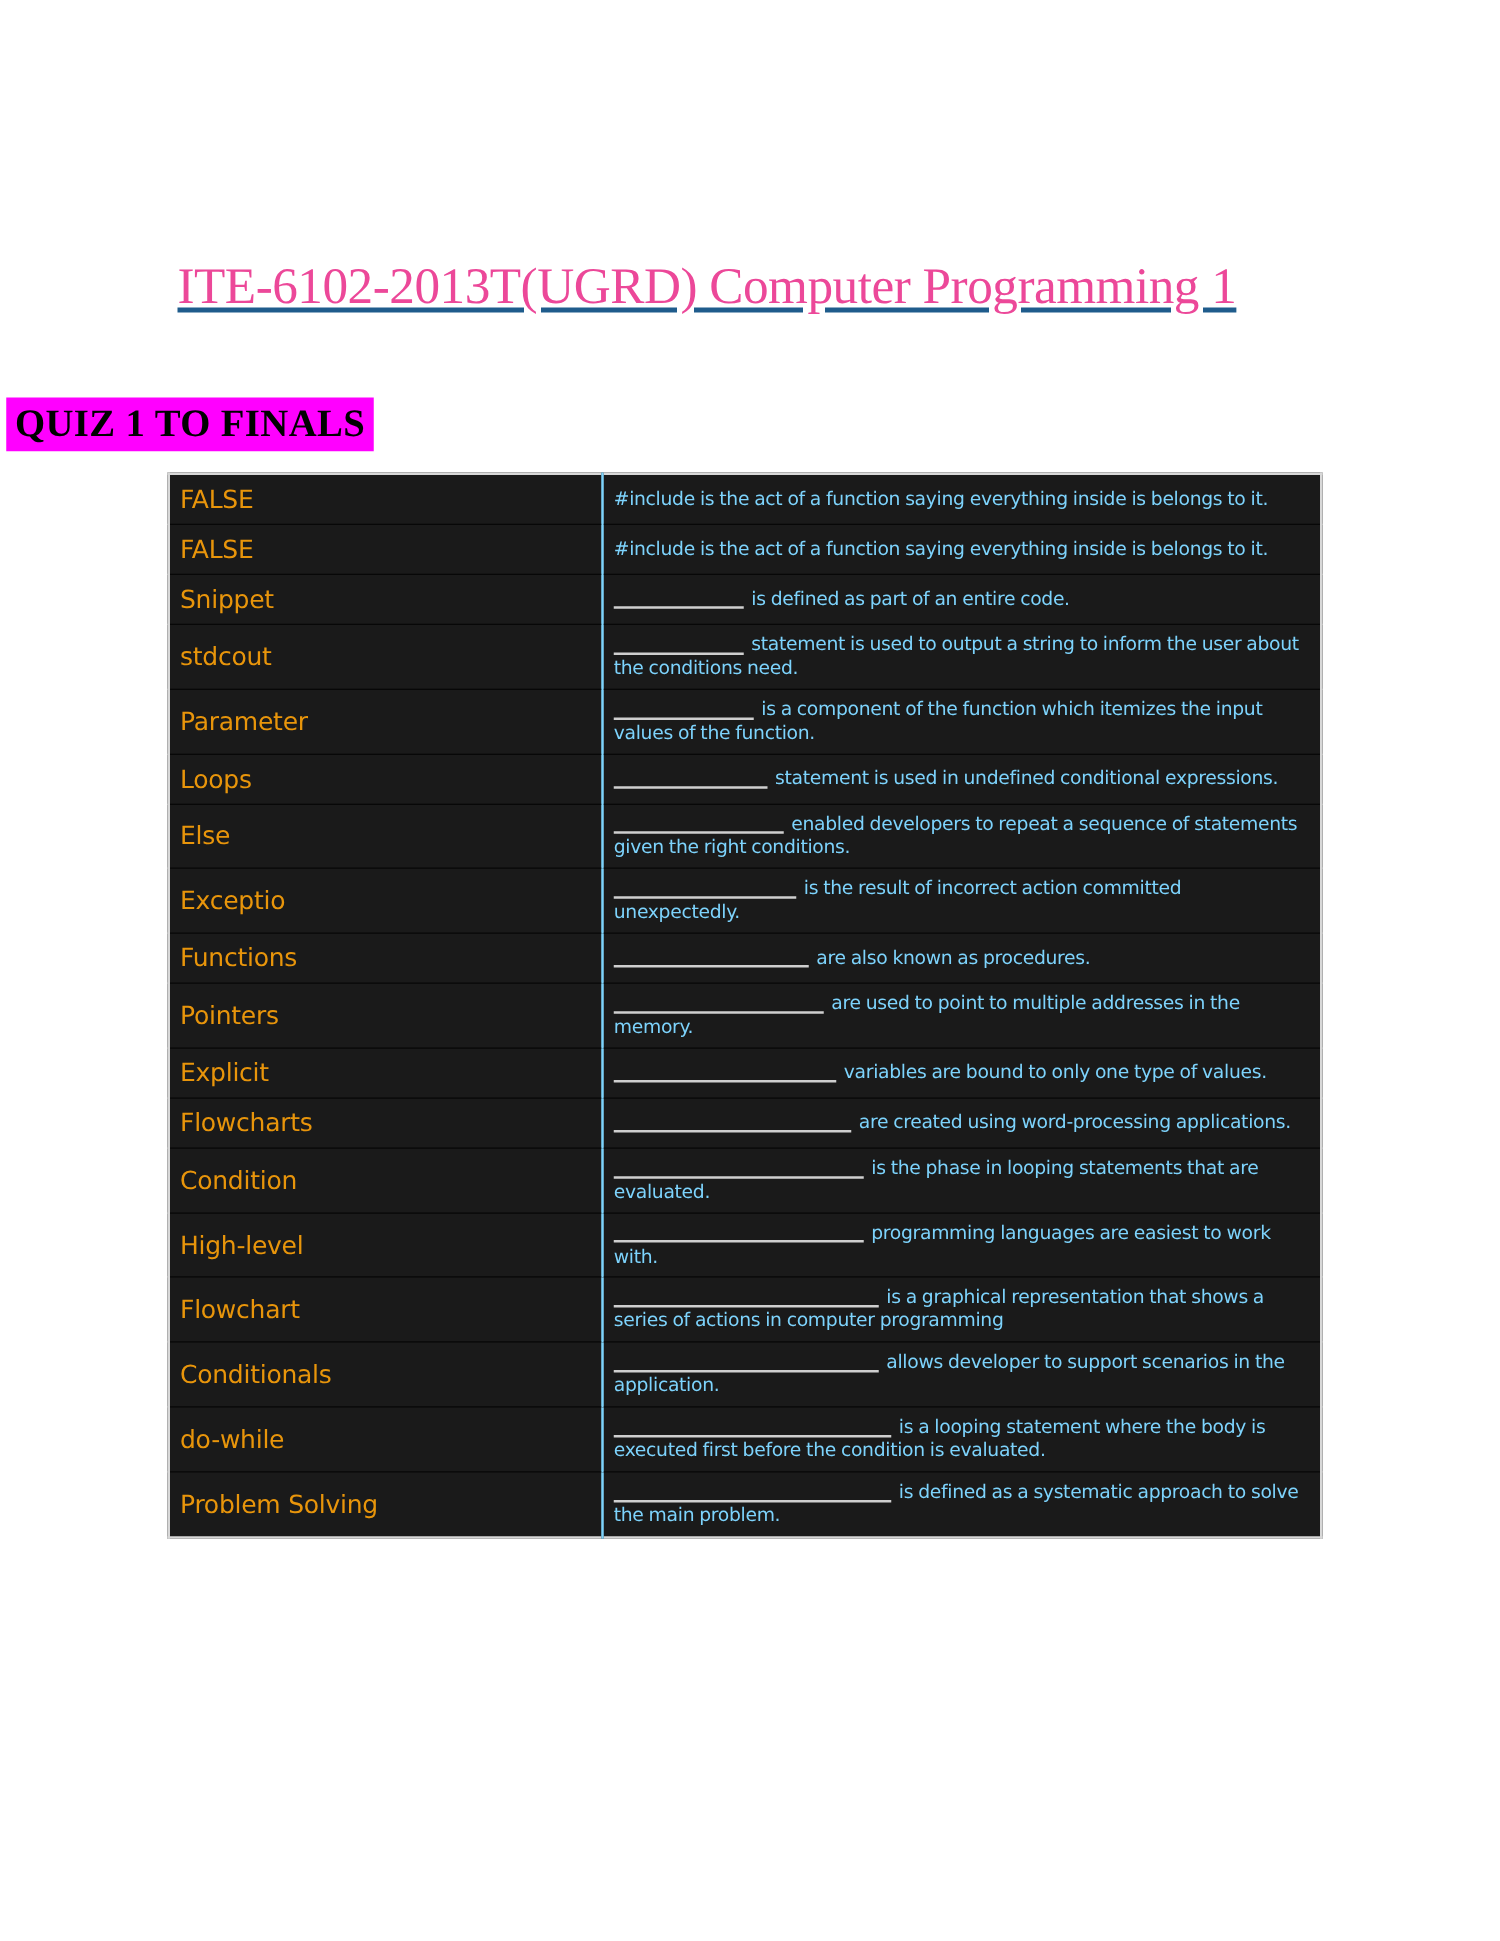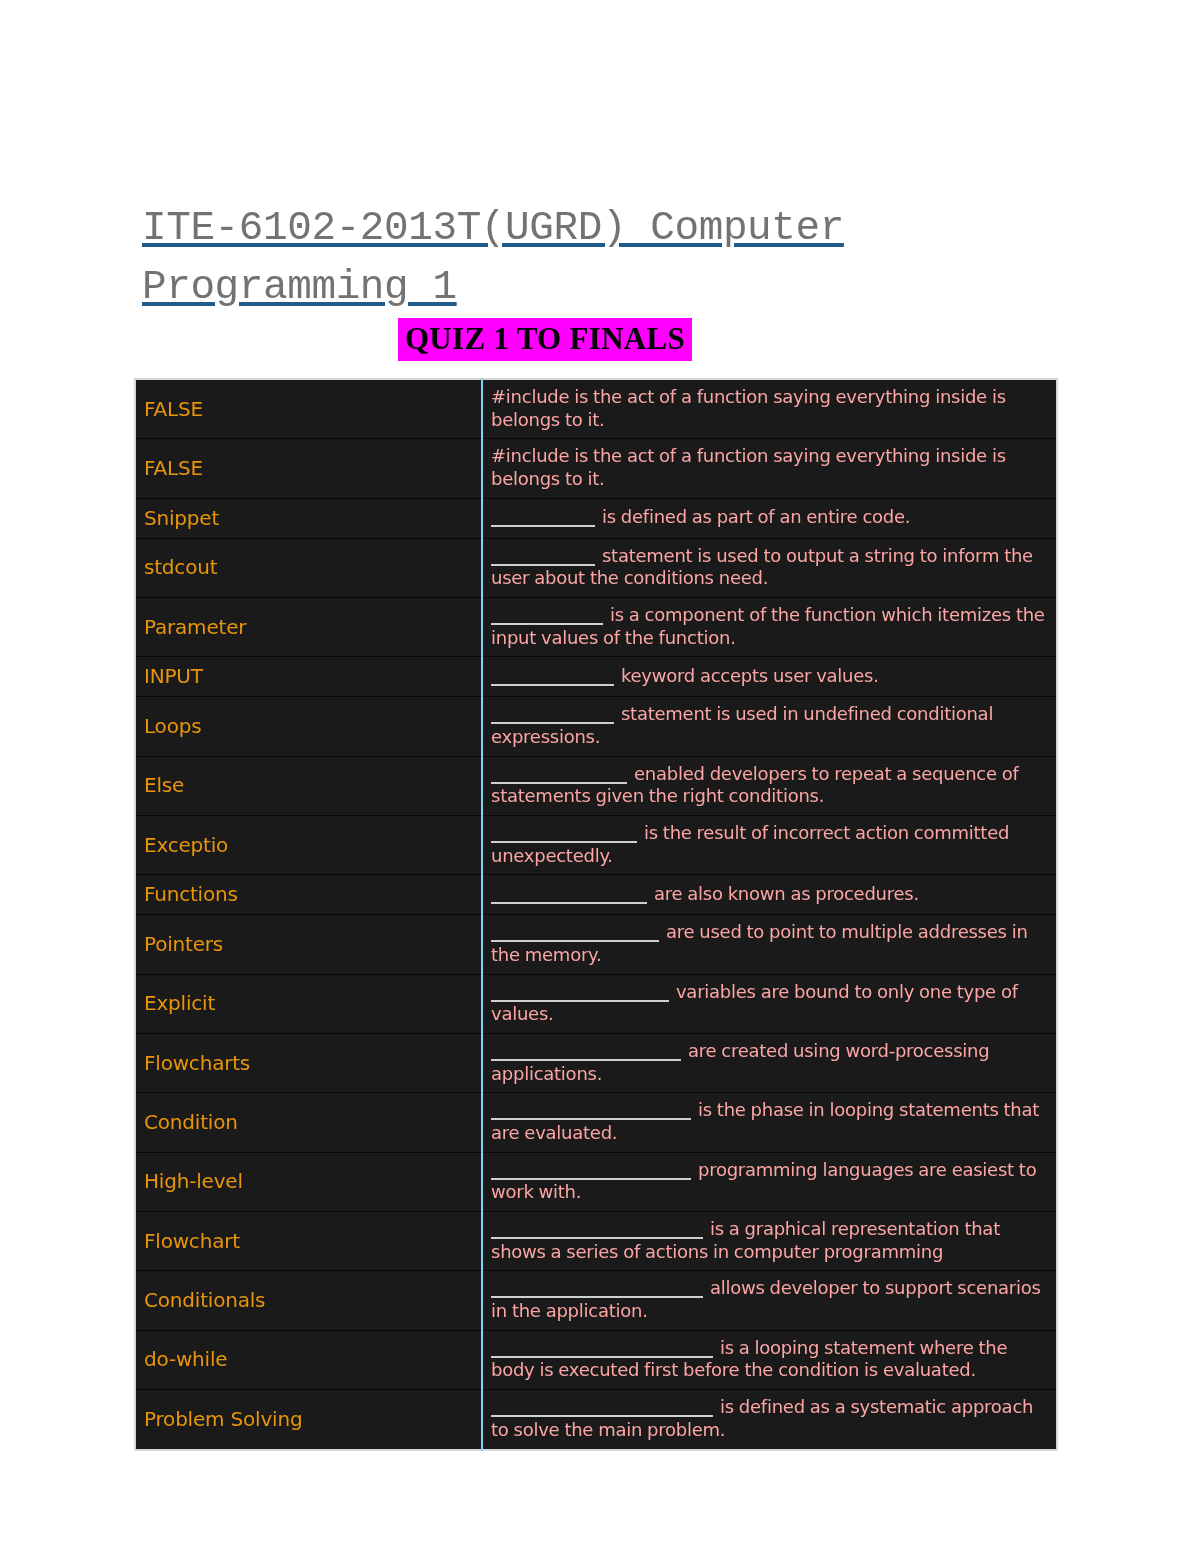--- a/index.html
+++ b/index.html
@@ -20,38 +20,37 @@
     background: #ffffff;
     overflow: hidden;
   }
 
   
   .doc-title {
     position: absolute;
     left: 142px;
     top: 172px;
     width: 900px;
-    font-family: Liberation Mono, monospace;
+    font-family: Liberation Serif, serif;
     font-size: 41px;
     line-height: 1.42;
     font-weight: 400;
-    color: #737373;
+    color: #ec4899;
     text-decoration: underline;
     text-decoration-color: #1F5C8C;
     text-underline-offset: 4px;
     letter-spacing: -0.4px;
   }
 
   
   .subtitle-wrap {
     position: absolute;
-    left: 16px;
+    left: 5px;
     top: 318px;
     width: 1058px;
-    text-align: center;
   }
   .subtitle-hl {
     display: inline-block;
     background: #FF00FF;
     color: #000000;
     font-family: "Liberation Serif", "DejaVu Serif", serif;
     font-size: 31px;
     font-weight: bold;
     line-height: 1.28;
     padding: 1px 7px 2px 7px;
@@ -82,22 +81,22 @@
   .col-term {
     width: 329px;
     border-right: 2px solid #7dd3fc;
     color: #E8950B;
     font-size: 20px;
     line-height: 1.30;
     font-family: "DejaVu Sans", sans-serif;
     letter-spacing: -0.2px;
   }
   .col-def {
-    color: #fca5a5;
-    font-size: 18px;
+    color: #7dd3fc;
+    font-size: 15px;
     line-height: 1.26;
     font-family: "DejaVu Sans", sans-serif;
     letter-spacing: -0.25px;
     word-spacing: -0.5px;
   }
   .blank {
     color: transparent;
     border-bottom: 2px solid #cfcfcf;
     display: inline-block;
     vertical-align: baseline;
@@ -130,24 +129,20 @@
           <td class="col-term">Snippet</td>
           <td class="col-def"><span class="blank" style="width: 104px;">&nbsp;</span><span> is defined as part of an entire code.</span></td>
         </tr>
         <tr>
           <td class="col-term">stdcout</td>
           <td class="col-def"><span class="blank" style="width: 104px;">&nbsp;</span><span> statement is used to output a string to inform the user about the conditions need.</span></td>
         </tr>
         <tr>
           <td class="col-term">Parameter</td>
           <td class="col-def"><span class="blank" style="width: 112px;">&nbsp;</span><span> is a component of the function which itemizes the input values of the function.</span></td>
-        </tr>
-        <tr>
-          <td class="col-term">INPUT</td>
-          <td class="col-def"><span class="blank" style="width: 123px;">&nbsp;</span><span> keyword accepts user values.</span></td>
         </tr>
         <tr>
           <td class="col-term">Loops</td>
           <td class="col-def"><span class="blank" style="width: 123px;">&nbsp;</span><span> statement is used in undefined conditional expressions.</span></td>
         </tr>
         <tr>
           <td class="col-term">Else</td>
           <td class="col-def"><span class="blank" style="width: 136px;">&nbsp;</span><span> enabled developers to repeat a sequence of statements given the right conditions.</span></td>
         </tr>
         <tr>

